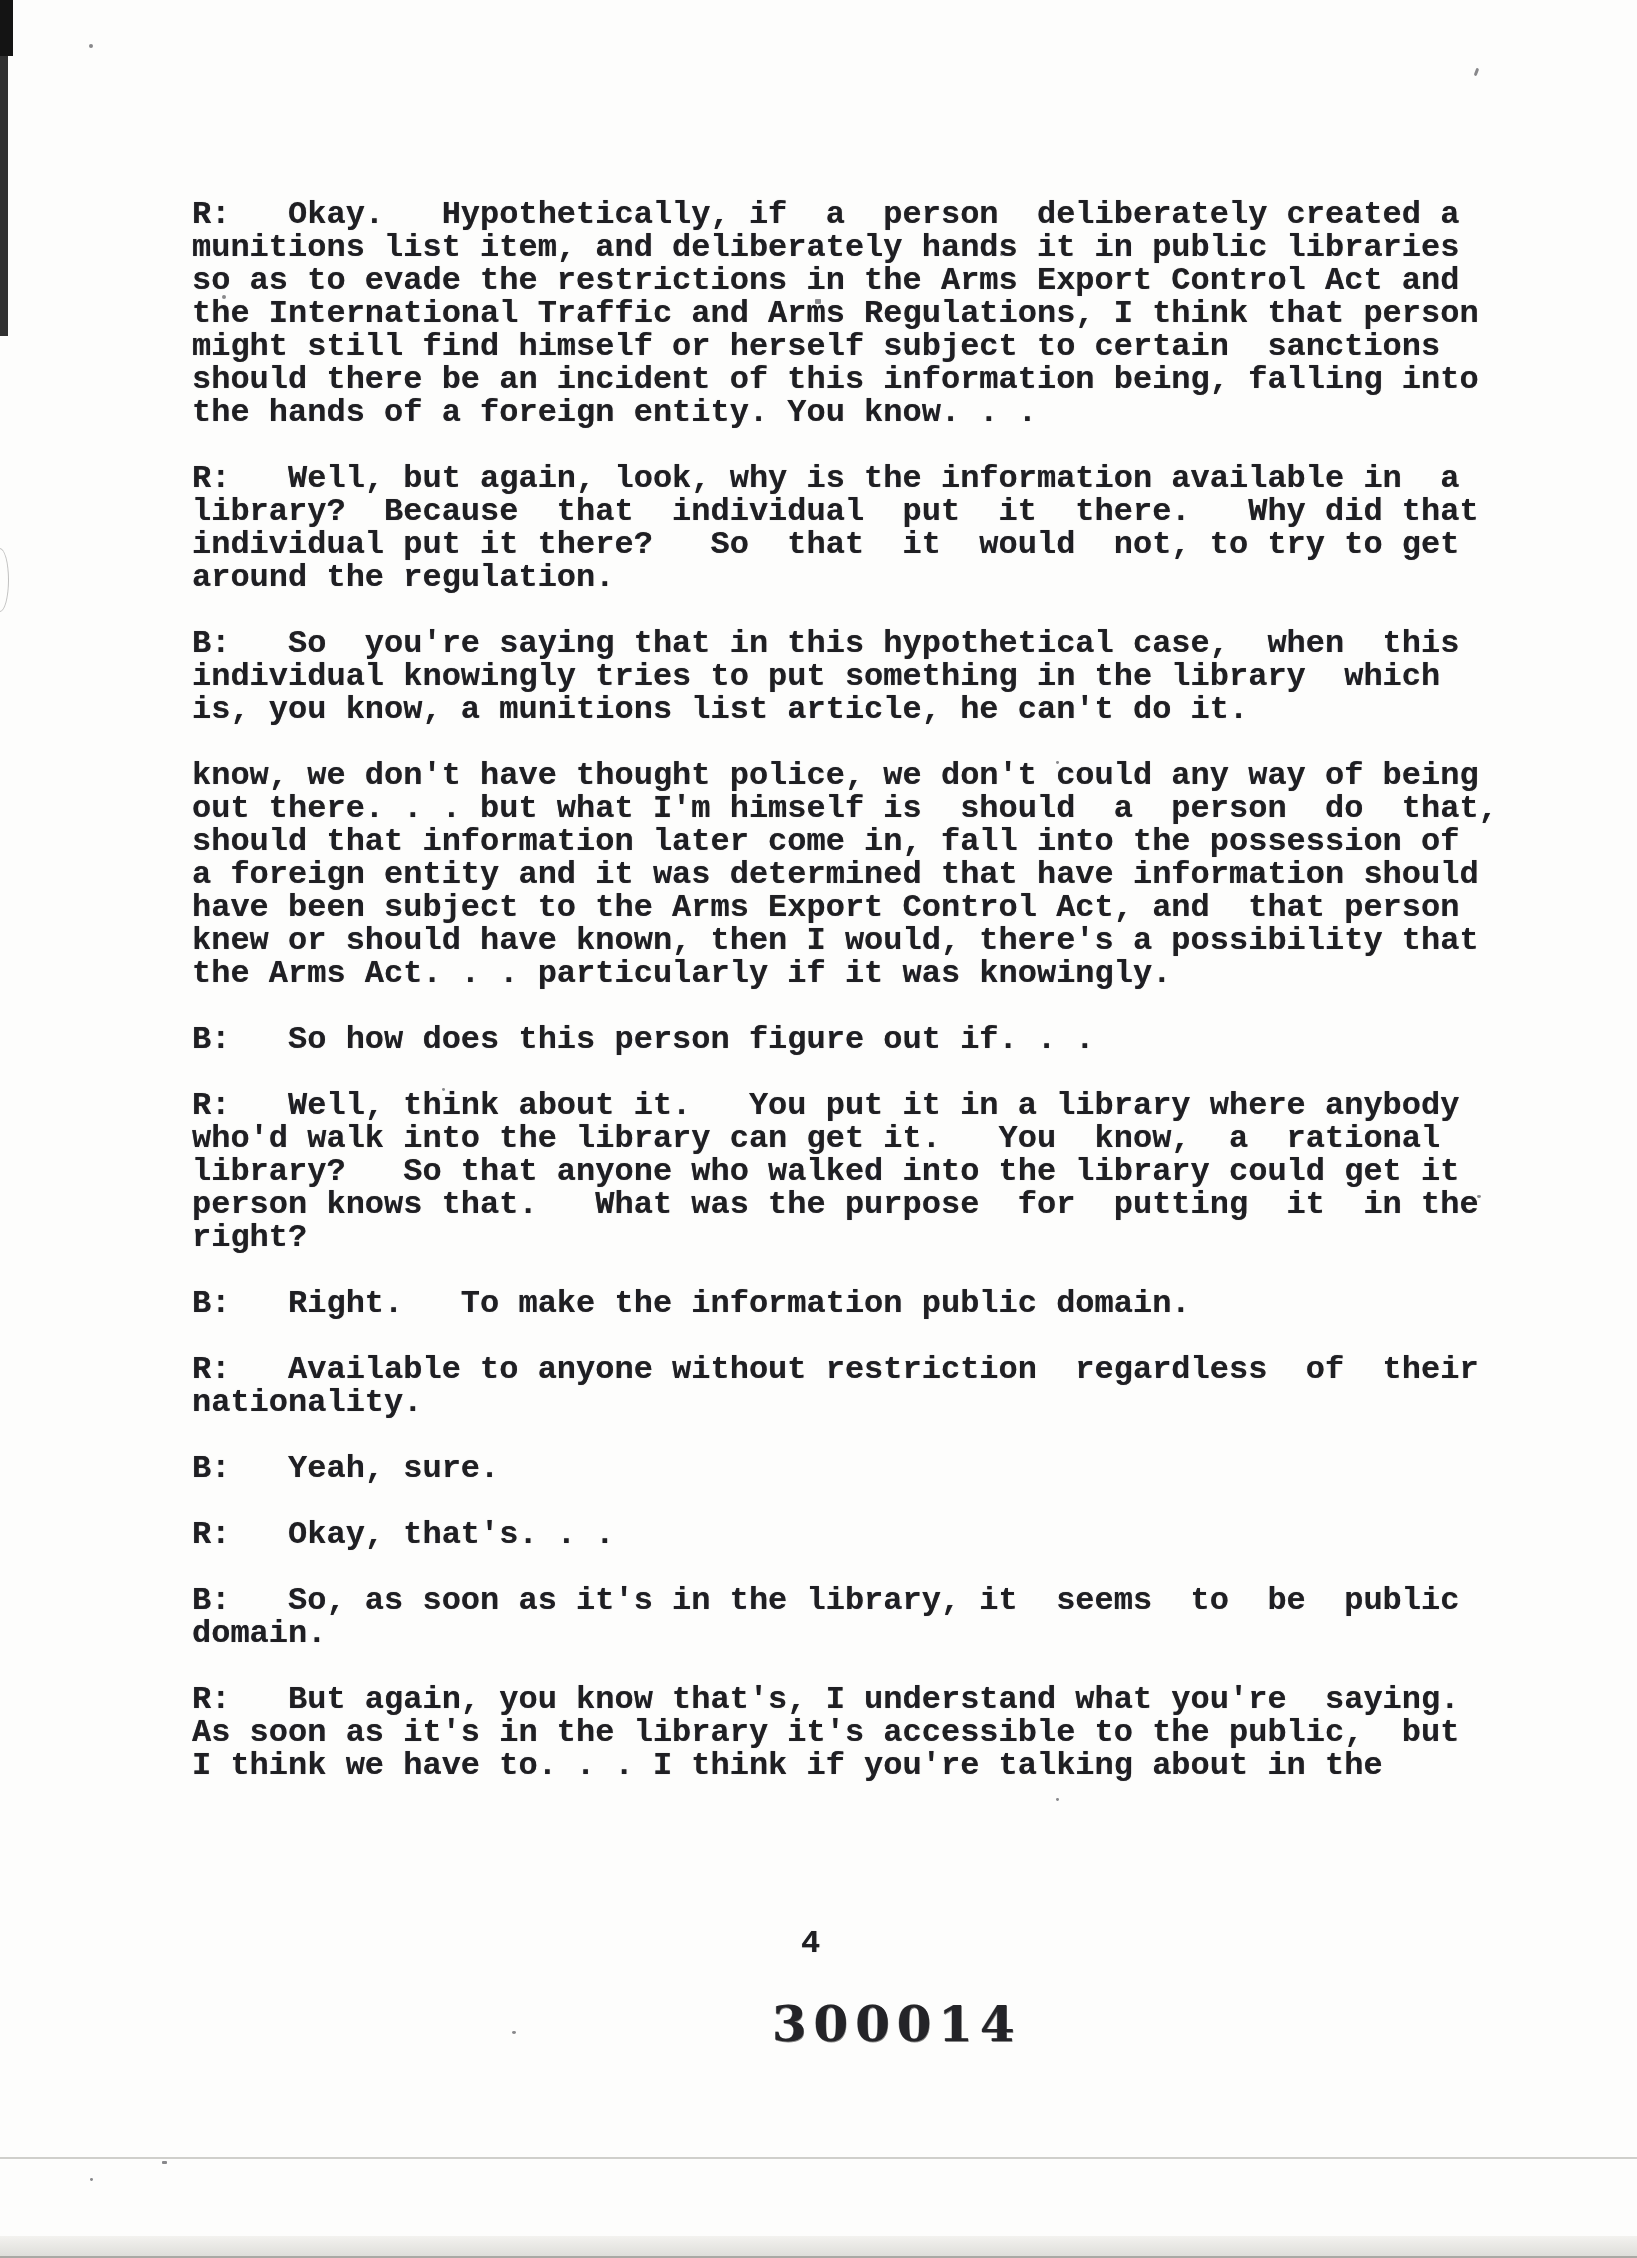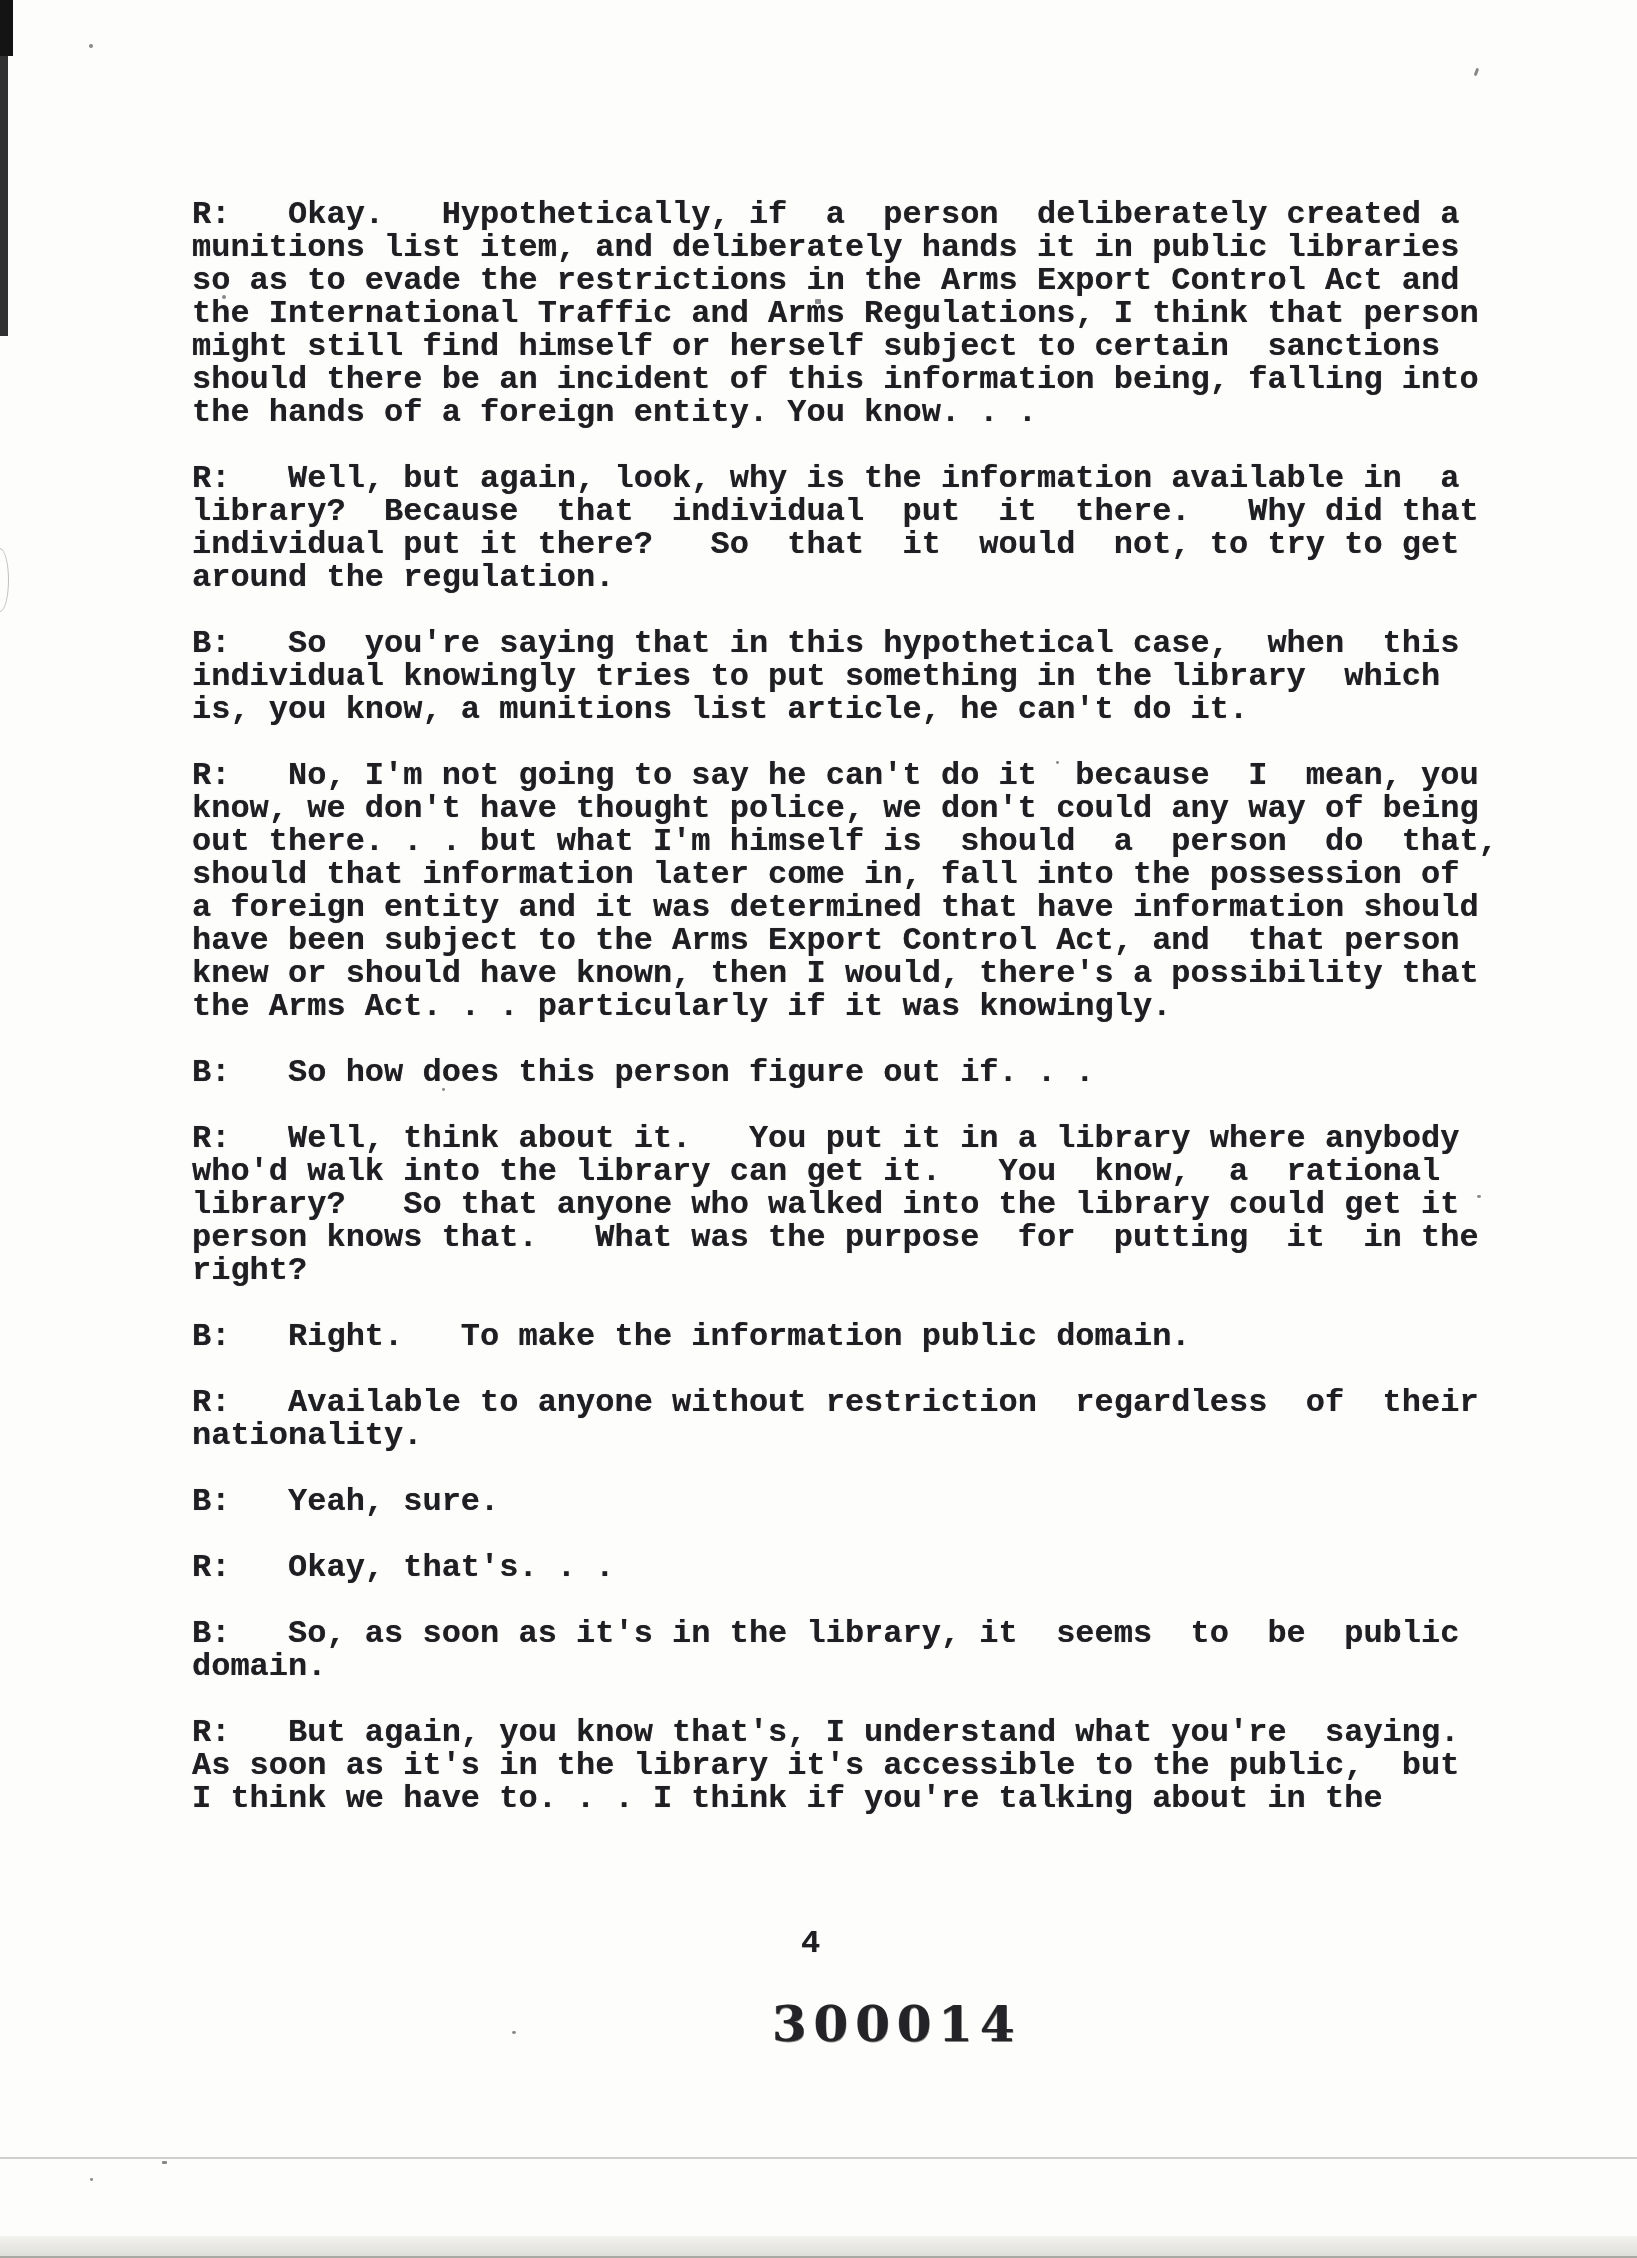--- a/index.html
+++ b/index.html
@@ -130,21 +130,20 @@
         <div class="line">library?  Because  that  individual  put  it  there.   Why did that</div>
         <div class="line">individual put it there?   So  that  it  would  not, to try to get</div>
         <div class="line">around the regulation.</div>
       </div>
       <div class="para">
         <div class="line">B:   So  you're saying that in this hypothetical case,  when  this</div>
         <div class="line">individual knowingly tries to put something in the library  which</div>
         <div class="line">is, you know, a munitions list article, he can't do it.</div>
       </div>
       <div class="para">
-        <div class="line">R:   No, I'm not going to say he can't do it  because  I  mean, you</div>
         <div class="line">know, we don't have thought police, we don't could any way of being</div>
         <div class="line">out there. . . but what I'm himself is  should  a  person  do  that,</div>
         <div class="line">should that information later come in, fall into the possession of</div>
         <div class="line">a foreign entity and it was determined that have information should</div>
         <div class="line">have been subject to the Arms Export Control Act, and  that person</div>
         <div class="line">knew or should have known, then I would, there's a possibility that</div>
         <div class="line">the Arms Act. . . particularly if it was knowingly.</div>
       </div>
       <div class="para">
         <div class="line">B:   So how does this person figure out if. . .</div>

